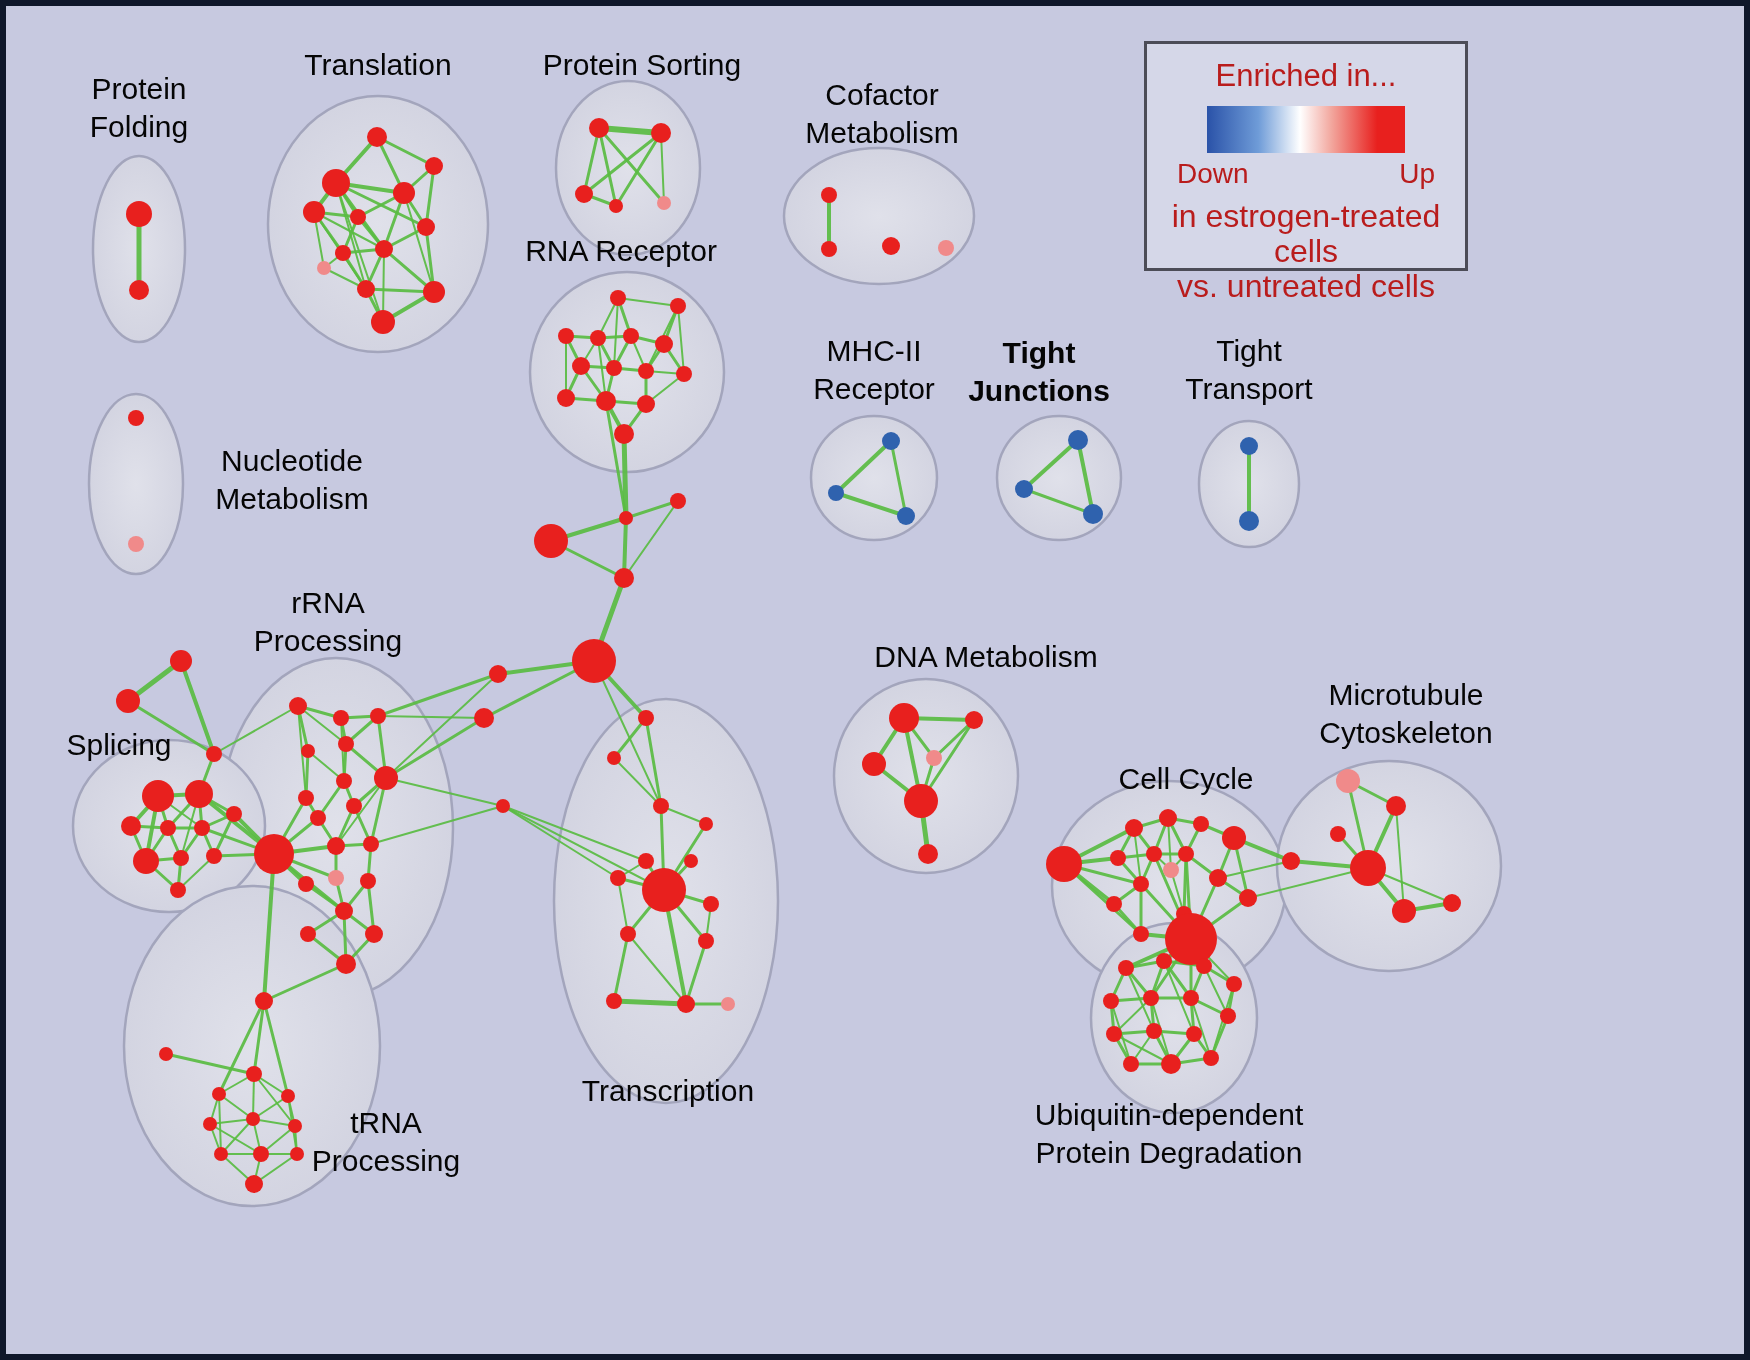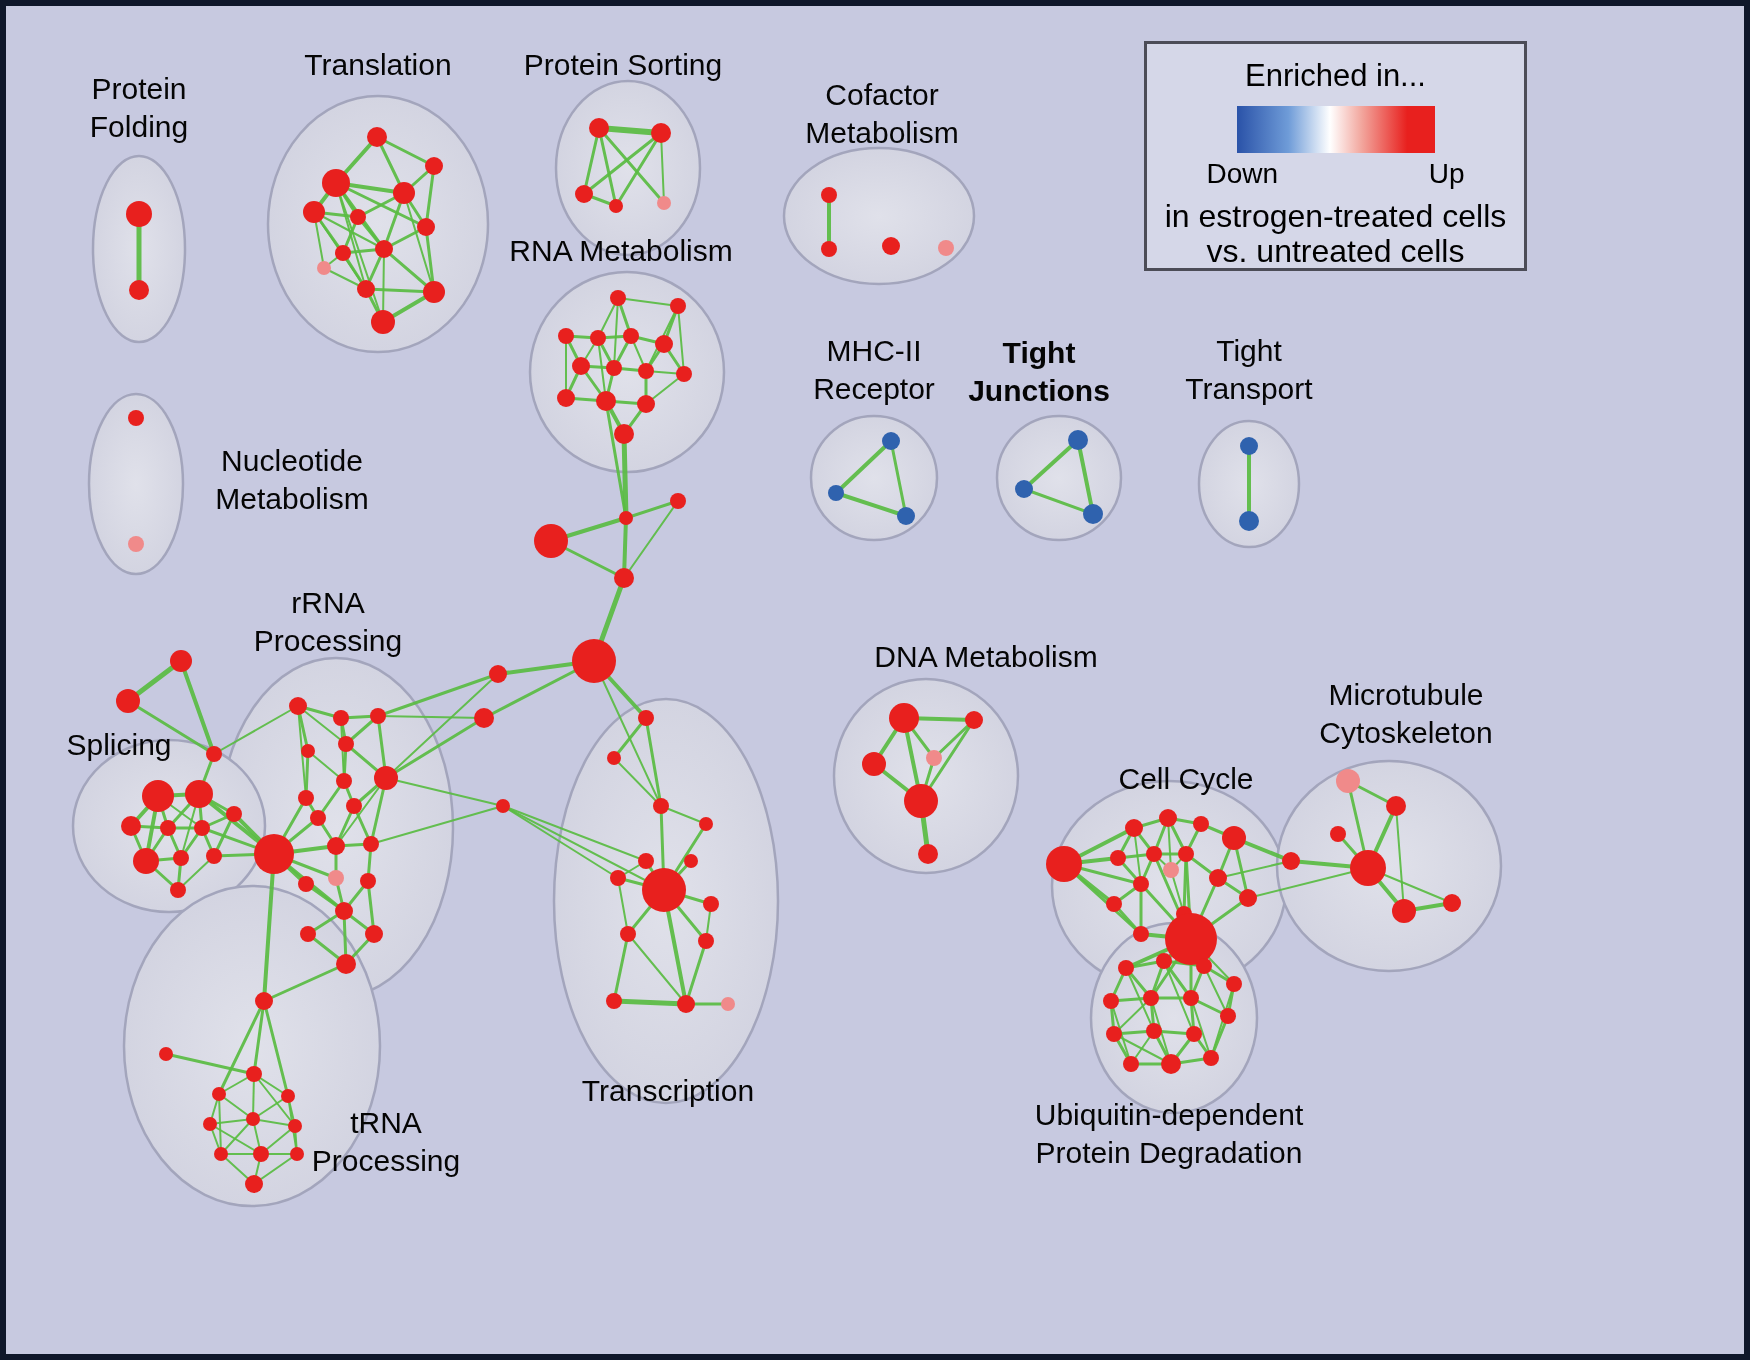--- a/index.html
+++ b/index.html
@@ -18,26 +18,26 @@
     position:absolute;
     transform:translateX(-50%);
     text-align:center;
     font-size:30px;
     line-height:38px;
     color:#050505;
     white-space:nowrap;
   }
   .legend{
     position:absolute;
-    left:1138px;top:35px;width:383px;height:230px;
+    left:1138px;top:35px;width:324px;height:230px;
     border:3px solid #4c4c57;
     background:#d5d7e8;
     box-sizing:border-box;
     text-align:center;
-    color:#000000;
+    color:#b91c1c;
   }
   .legend-title{font-size:31px;margin-top:14px;}
   .legend-gradient{width:198px;height:47px;margin:12px auto 4px auto;}
   .legend-updown{
     width:258px;margin:0 auto;
     display:flex;justify-content:space-between;
     font-size:28px;line-height:34px;
   }
   .legend-line{font-size:32px;line-height:35px;}
   .legend-line.first{margin-top:8px;}
@@ -560,29 +560,29 @@
     </svg>
 
   <div id="labels">
       <div class="cluster-label" style="left: 133px; top: 64px;">
         <div>Protein</div>
         <div>Folding</div>
       </div>
       <div class="cluster-label" style="left: 372px; top: 40px;">
         <div>Translation</div>
       </div>
-      <div class="cluster-label" style="left: 617px; top: 40px;">
+      <div class="cluster-label" style="left: 636px; top: 40px;">
         <div>Protein Sorting</div>
       </div>
       <div class="cluster-label" style="left: 876px; top: 70px;">
         <div>Cofactor</div>
         <div>Metabolism</div>
       </div>
       <div class="cluster-label" style="left: 615px; top: 226px;">
-        <div>RNA Metabolism</div>
+        <div>RNA Receptor</div>
       </div>
       <div class="cluster-label" style="left: 277px; top: 436px; margin-left: 9px;">
         <div>Nucleotide</div>
         <div>Metabolism</div>
       </div>
       <div class="cluster-label" style="left: 868px; top: 326px;">
         <div>MHC-II</div>
         <div>Receptor</div>
       </div>
       <div class="cluster-label" style="left: 1033px; top: 328px; font-weight: bold;">

